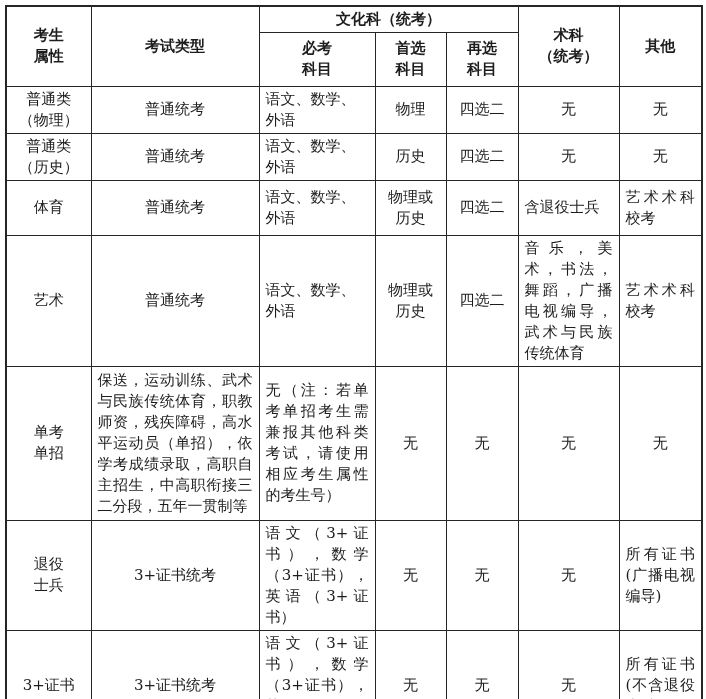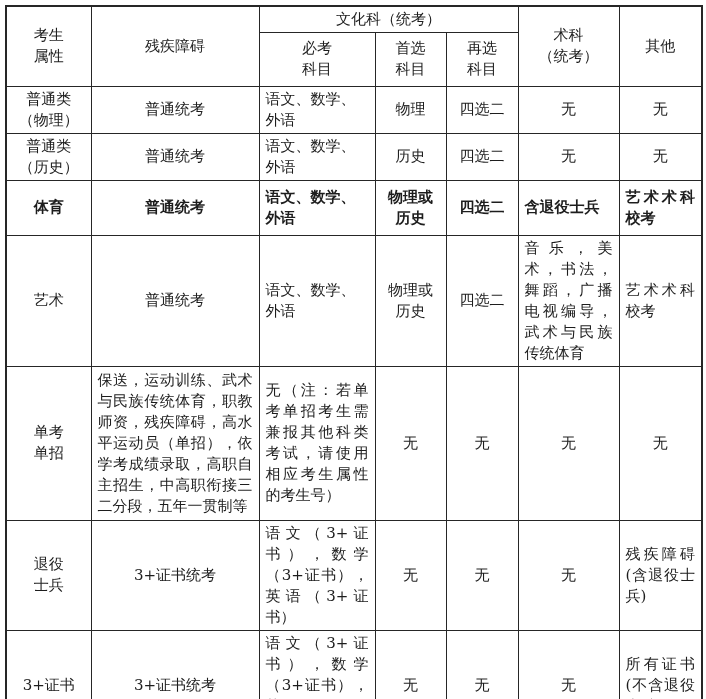--- a/index.html
+++ b/index.html
@@ -29,38 +29,38 @@
     border: 1px solid #262626;
     box-sizing: border-box;
     vertical-align: middle;
     padding: 2px 6px;
     font-size: 15px;
     line-height: 21px;
     white-space: pre-line;
     overflow: hidden;
   }
   .exam-table th {
-    font-weight: normal;
+    font-weight: bold;
     text-align: center;
     padding: 1px 3px;
   }
   
   col.c-attr   { width: 85px; }
   col.c-type   { width: 168px; }
   col.c-req    { width: 116px; }
   col.c-first  { width: 71px; }
   col.c-second { width: 72px; }
   col.c-arts   { width: 101px; }
   col.c-other  { width: 83px; }
   
   tr.h-group  { height: 26px; }
   tr.h-sub    { height: 54px; }
   tr.r1 { height: 46px; }
   tr.r2 { height: 47px; }
-  tr.r3 { height: 55px; font-weight: bold; }
+  tr.r3 { height: 55px; }
   tr.r4 { height: 130px; }
   tr.r5 { height: 154px; }
   tr.r6 { height: 88px; }
   tr.r7 { height: 90px; }
   
   .c { text-align: center; }
   .j {
     text-align: justify;
     text-justify: inter-character;
     margin-left: 44px;
@@ -77,21 +77,21 @@
         <col class="c-req">
         <col class="c-first">
         <col class="c-second">
         <col class="c-arts">
         <col class="c-other">
     </colgroup>
     <thead>
       <tr class="h-group">
         <th rowspan="2">考生
 属性</th>
-        <th rowspan="2">残疾障碍</th>
+        <th rowspan="2">考试类型</th>
         <th colspan="3">文化科（统考）</th>
         <th rowspan="2">术科
 （统考）</th>
         <th rowspan="2">其他</th>
       </tr>
       <tr class="h-sub">
         <th>必考
 科目</th>
         <th>首选
 科目</th>
@@ -155,21 +155,21 @@
         <td class="c">无</td>
       </tr>
       <tr class="r6">
         <td class="c">退役
 士兵</td>
         <td class="c">3+证书统考</td>
         <td class="j">语文（3+证书），数学（3+证书），英语（3+证书）</td>
         <td class="c">无</td>
         <td class="c">无</td>
         <td class="c">无</td>
-        <td class="j">残疾障碍(含退役士兵)</td>
+        <td class="j">所有证书(广播电视编导)</td>
       </tr>
       <tr class="r7">
         <td class="c">3+证书</td>
         <td class="c">3+证书统考</td>
         <td class="j">语文（3+证书），数学（3+证书），英语（3+证书）</td>
         <td class="c">无</td>
         <td class="c">无</td>
         <td class="c">无</td>
         <td class="j">所有证书(不含退役士兵)</td>
       </tr>

